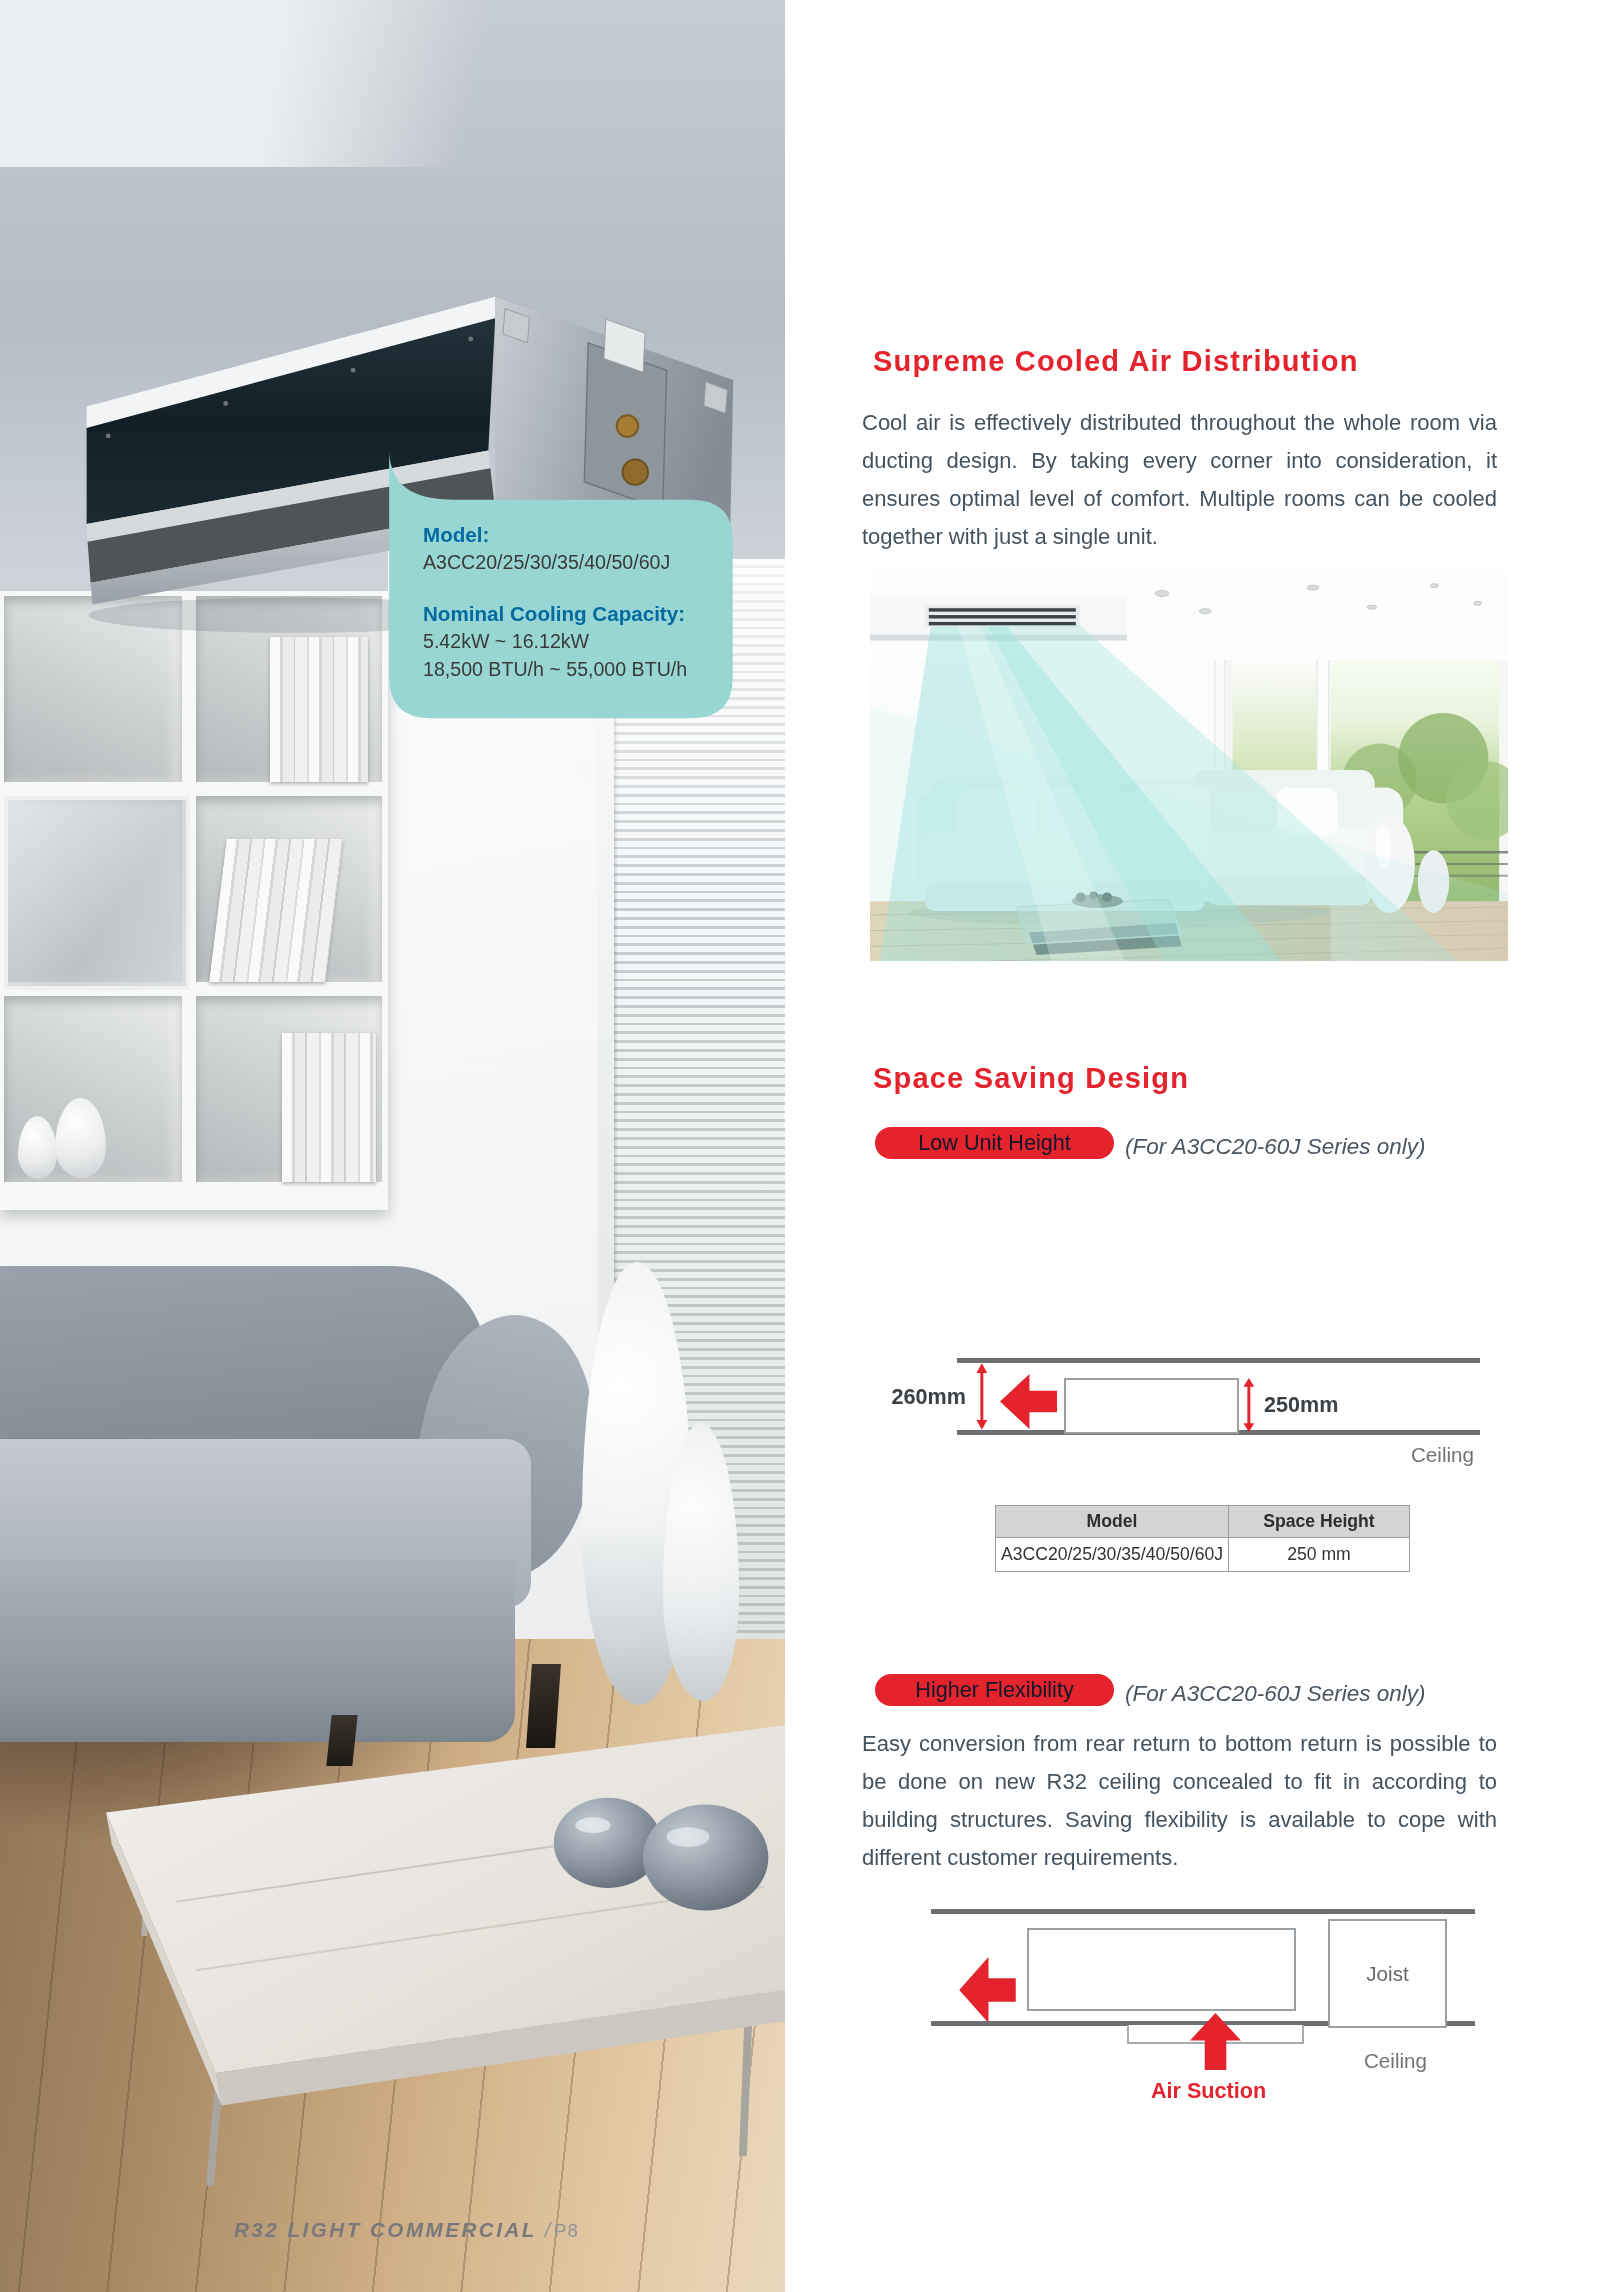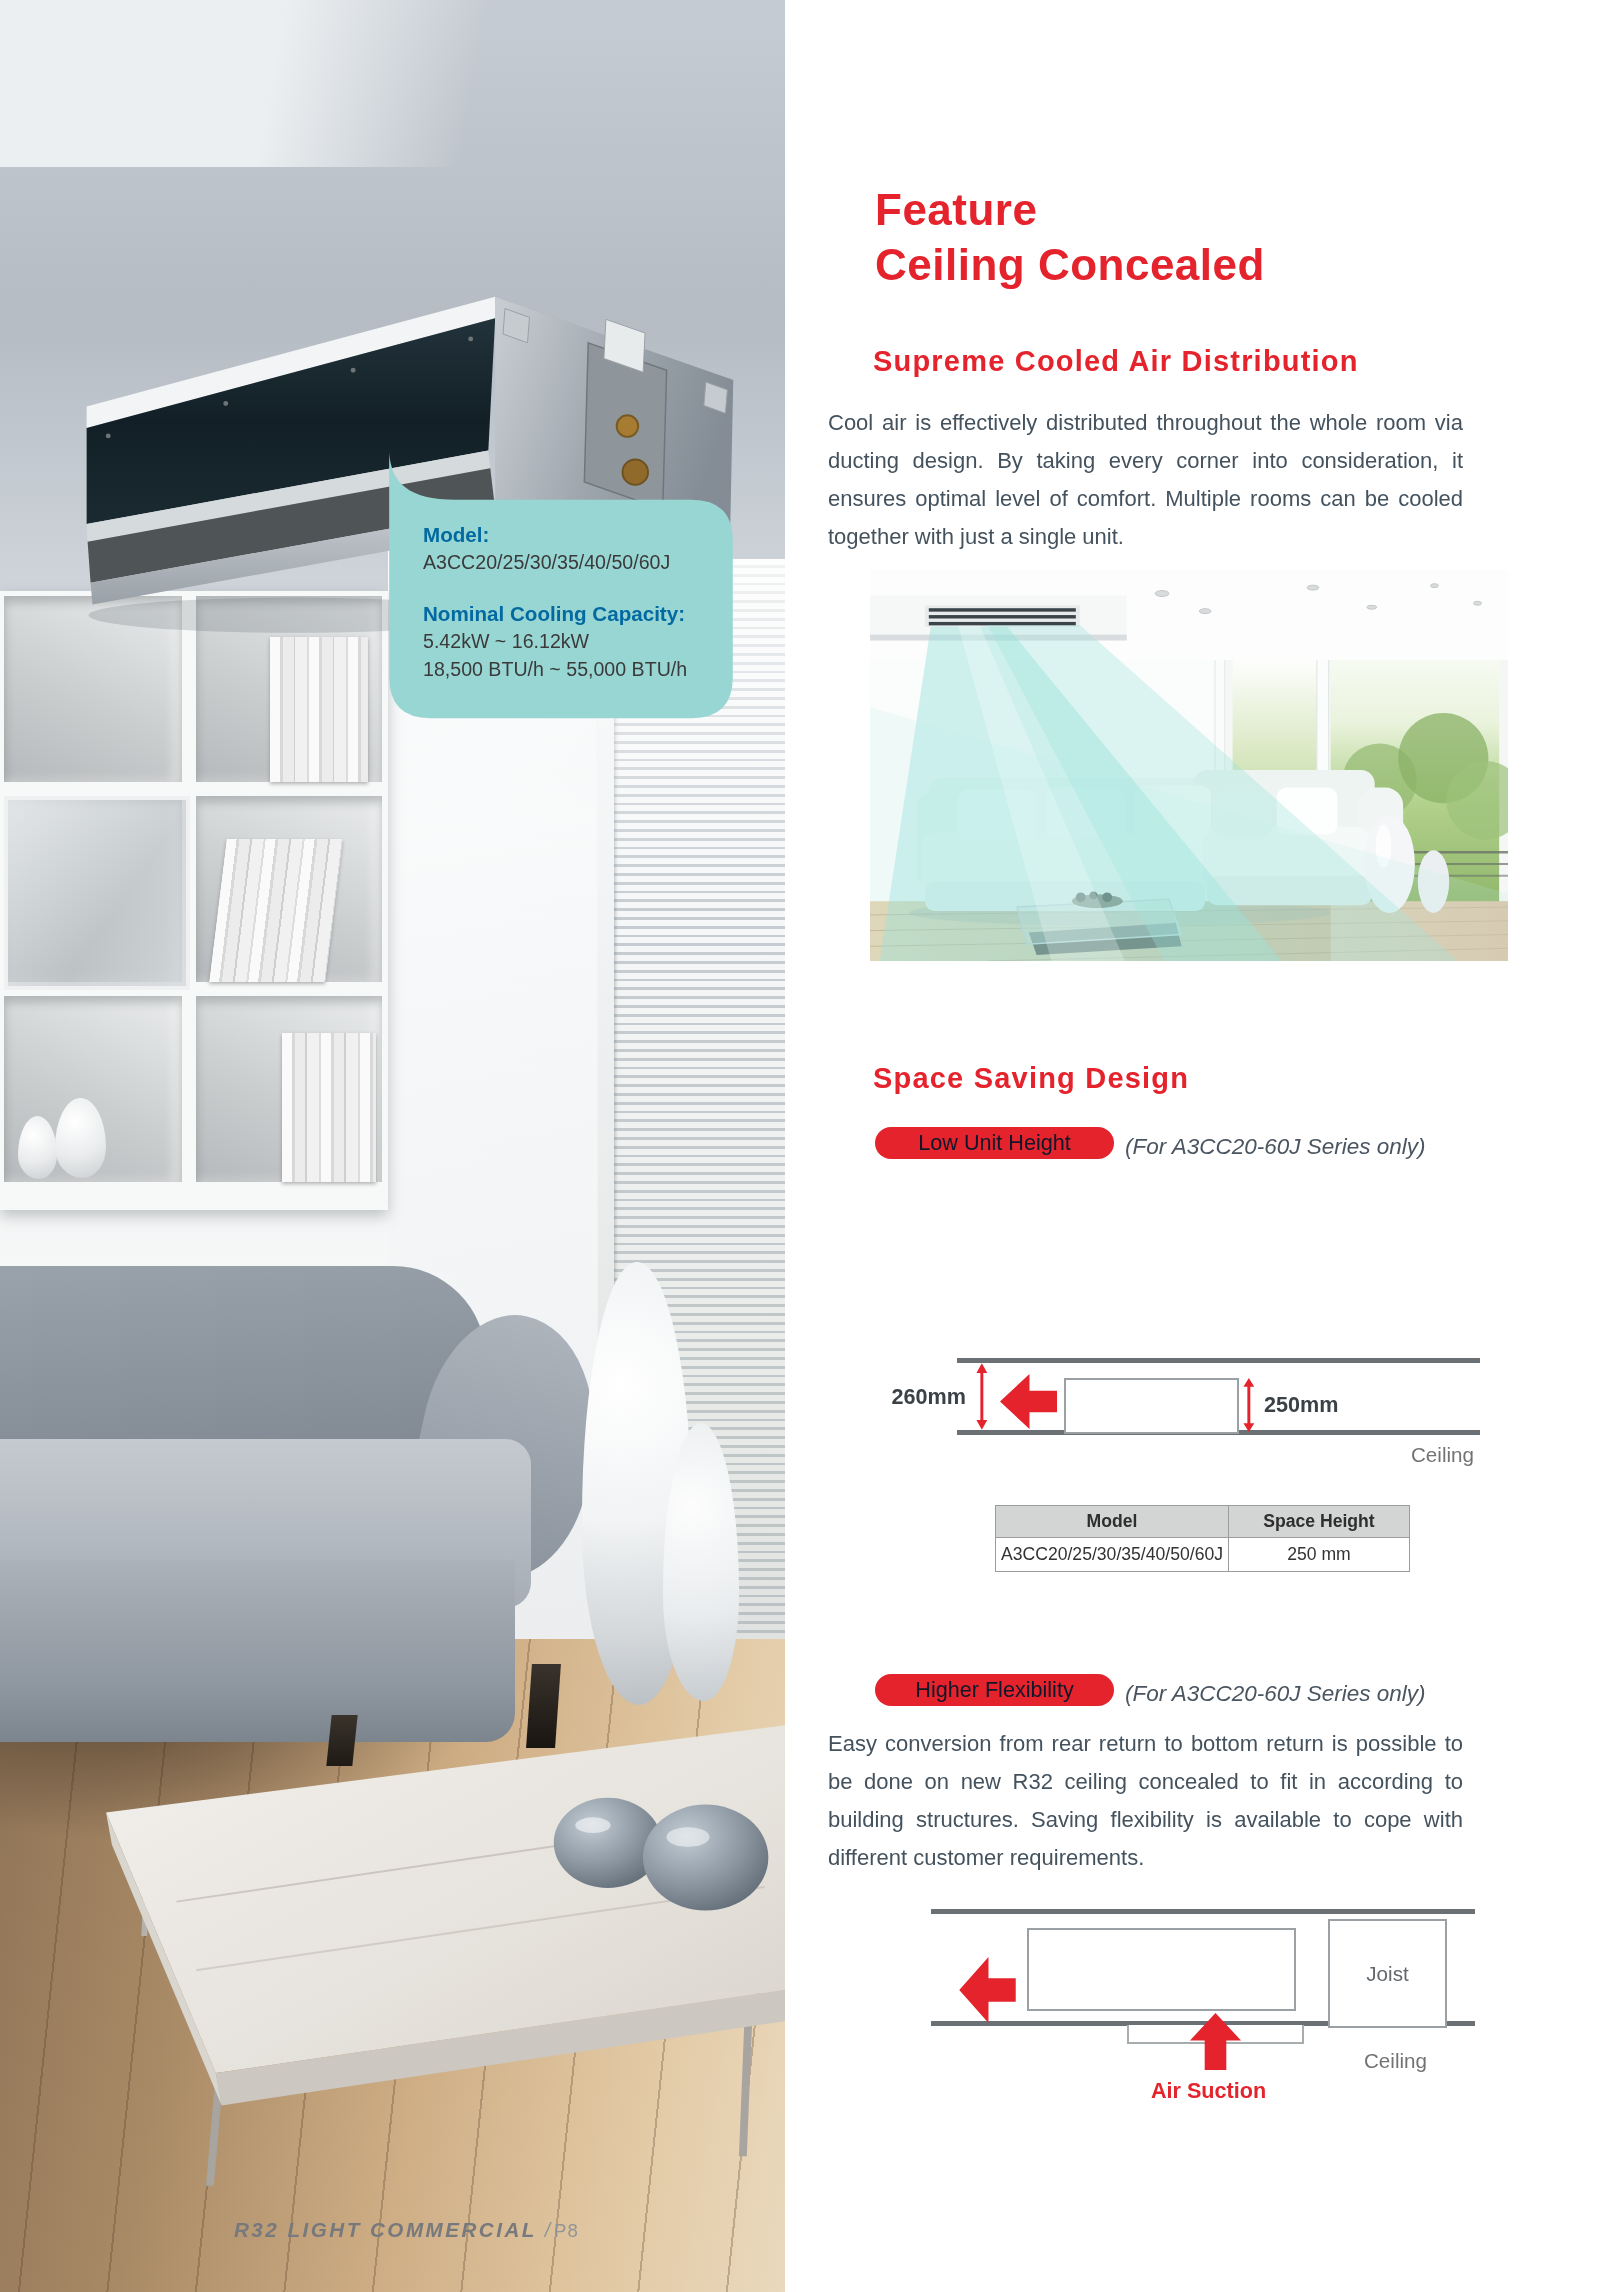--- a/index.html
+++ b/index.html
@@ -72,21 +72,21 @@
 
   
   .bubble-text{left:423px;color:#222;}
   .bt-label{font-size:20.6px;font-weight:bold;color:#0369a1;}
   .bt-value{font-size:19.6px;color:#3a3a3a;}
 
   
   .red{color:#e4232c;}
   .title{left:875px;top:182px;font-size:44px;line-height:55px;font-weight:bold;letter-spacing:0.5px;}
   .h2{left:873px;font-size:29px;font-weight:bold;letter-spacing:1.2px;}
-  .para{left:828px;width:635px;font-size:22px;line-height:38px;color:#44525e;text-align:justify;}
+  .para{left:862px;width:635px;font-size:22px;line-height:38px;color:#44525e;text-align:justify;}
   .pill{left:875px;width:239px;height:32px;background:#e4232c;border-radius:21.6px;
         display:flex;align-items:center;justify-content:center;color:#0f172a;font-size:21.6px;font-weight:normal;}
   .note{left:1125px;font-size:22.5px;font-style:italic;color:#4a5560;}
   .gline{background:#6a7074;height:4.9px;}
   .dim{font-size:21.6px;font-weight:bold;color:#3a4147;}
   .glabel{font-size:20.6px;color:#737373;}
   .unit-rect{background:#ffffff;border:2px solid #9aa0a4;}
   .specs{left:995px;top:1505px;width:415px;border:1px solid #9a9c9d;border-collapse:collapse;}
   .specs th{background:#d3d4d4;font-size:17.6px;font-weight:bold;color:#2e2e2e;border:1px solid #9a9c9d;height:29px;}
   .specs td{background:#ffffff;font-size:17.6px;color:#333333;border:1px solid #9a9c9d;height:31px;text-align:center;}
@@ -212,24 +212,20 @@
 
   <svg class="abs" style="left:382px;top:446px;" width="358" height="279" viewBox="0 0 365 285">
     <path d="M 7 7 C 9 38 27 55 75 55 L 316 55 Q 358 55 358 97 L 358 236 Q 358 278 316 278 L 49 278 Q 7 278 7 236 Z" fill="#98d6d3"></path>
   </svg>
   <div class="abs bubble-text bt-label" style="top:523px;">Model:</div>
   <div class="abs bubble-text bt-value" style="top:551px;">A3CC20/25/30/35/40/50/60J</div>
   <div class="abs bubble-text bt-label" style="top:602px;">Nominal Cooling Capacity:</div>
   <div class="abs bubble-text bt-value" style="top:630px;">5.42kW ~ 16.12kW</div>
   <div class="abs bubble-text bt-value" style="top:658px;">18,500 BTU/h ~ 55,000 BTU/h</div>
 
-  <div class="abs title red">
-    <div>Feature</div>
-    <div>Ceiling Concealed</div>
-  </div>
 
   <div class="abs h2 red" style="top:345px;">Supreme Cooled Air Distribution</div>
   <div class="abs para" style="top:404px;">Cool air is effectively distributed throughout the whole room via ducting design. By taking every corner into consideration, it ensures optimal level of comfort. Multiple rooms can be cooled together with just a single unit.</div>
 
   <svg class="abs" style="left:870px;top:570px;" width="638" height="391" viewBox="0 0 651 399">
     <defs>
       <linearGradient id="g1" x1="0" y1="0" x2="0" y2="1">
         <stop offset="0" stop-color="#ffffff"></stop>
           <stop offset="0.4" stop-color="#d9e8c2"></stop>
           <stop offset="1" stop-color="#9ec07d"></stop>

